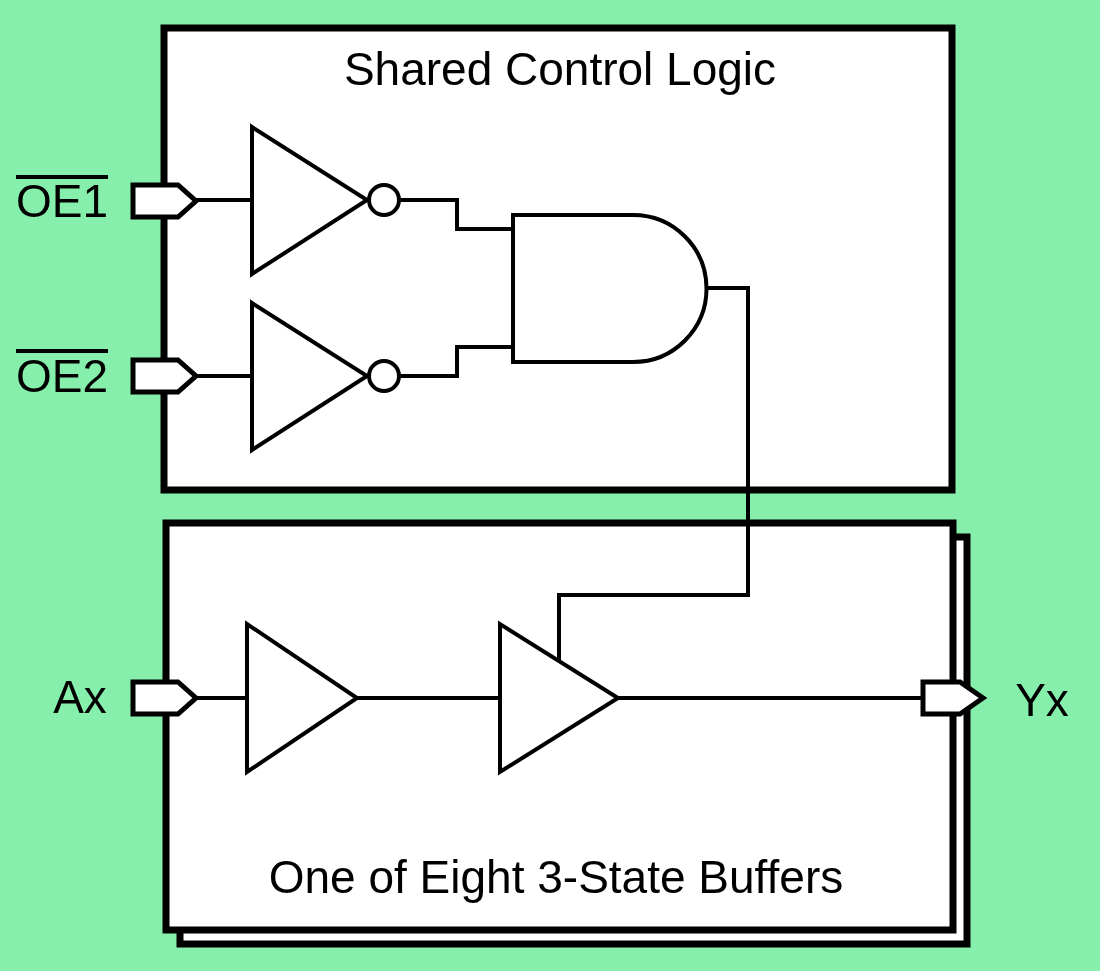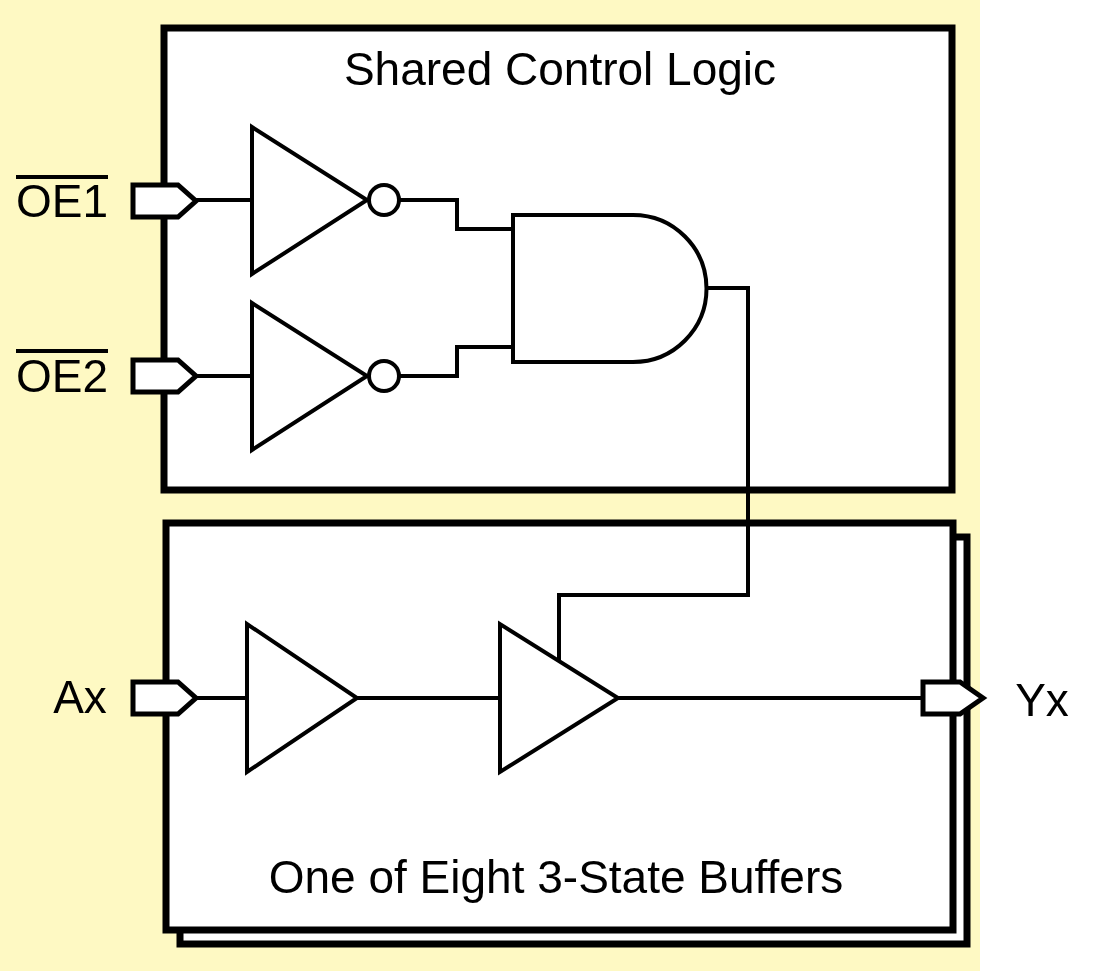--- a/index.html
+++ b/index.html
@@ -1,20 +1,20 @@
 <!DOCTYPE html>
 <html><head>
 <meta charset="utf-8">
 <style>
   html, body { margin: 0; padding: 0; background: #ffffff; }
   .stage {
     position: relative;
-    width: 980px;
+    width: 1100px;
     height: 971px;
-    background: #fef9c3;
+    background: #86efac;
     font-family: "Liberation Sans", sans-serif;
   }
   svg { display: block; }
   .box      { fill: #ffffff; stroke-width: 7px; stroke-linejoin: miter; }
   .gate     { fill: #ffffff; stroke-width: 4px; stroke-linejoin: miter; }
   .bubble   { fill: #ffffff; stroke-width: 4px; }
   .wire     { fill: none;    stroke-width: 4px; stroke-linejoin: miter; }
   .pin      { fill: #ffffff; stroke-width: 5px; stroke-linejoin: miter; }
   .overbar  { stroke-width: 4px; }
   .lbl      { font-size: 46px; }

